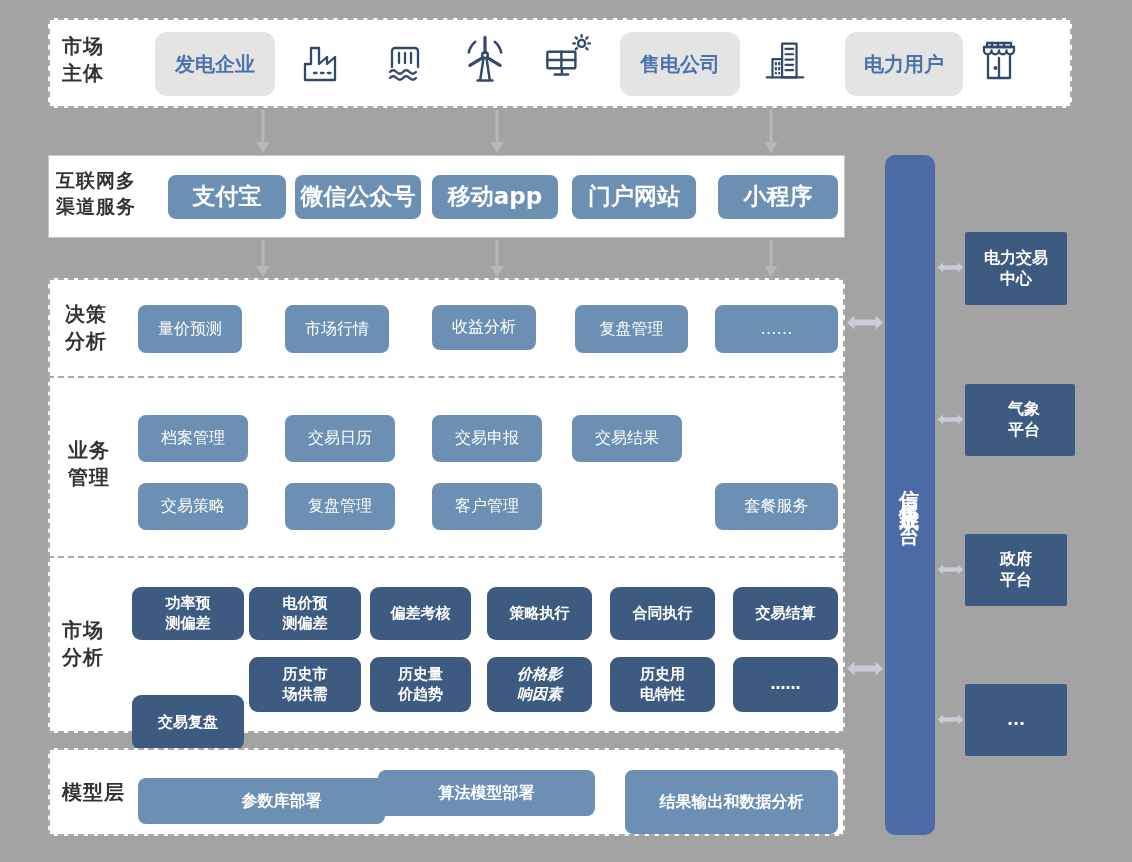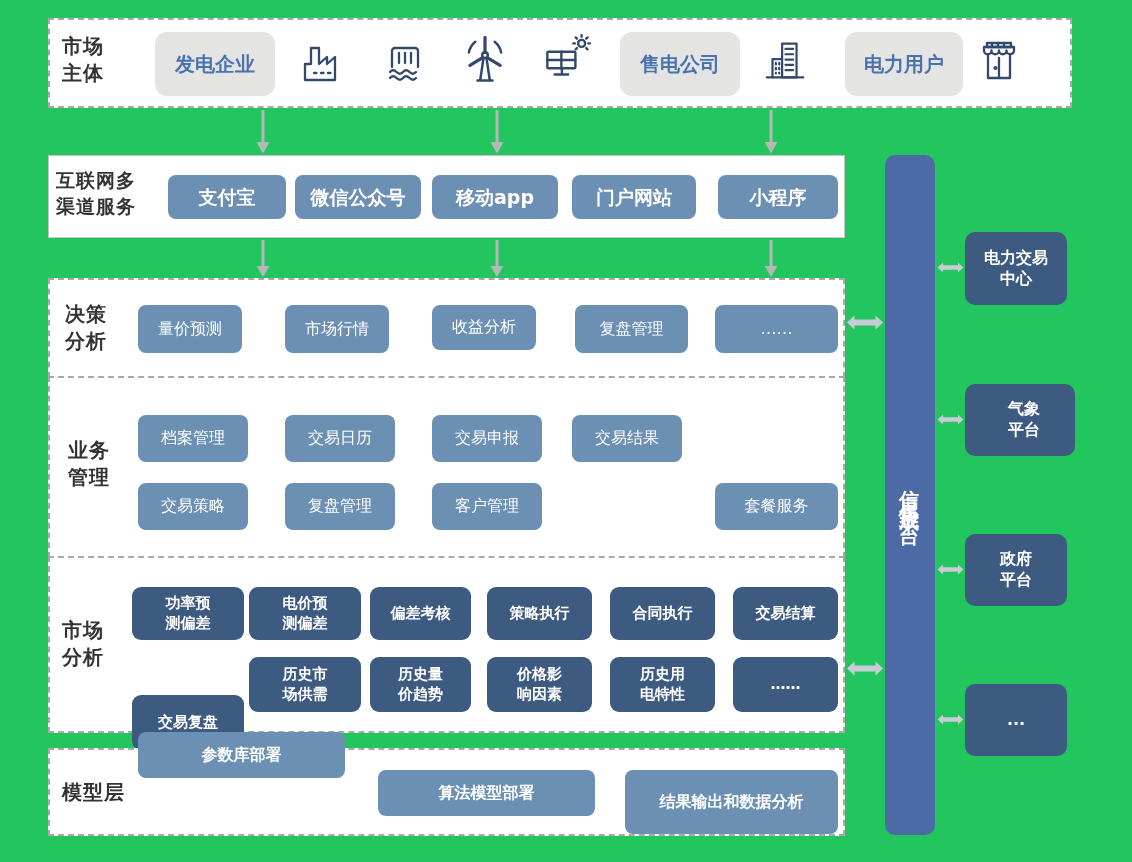--- a/index.html
+++ b/index.html
@@ -1,49 +1,49 @@
 <!DOCTYPE html>
 <html><head>
 <meta charset="utf-8">
 <style>
   html,body{margin:0;padding:0;background:#ffffff;}
   body{font-family:"DejaVu Sans","Liberation Sans",sans-serif;}
-  #canvas{position:relative;width:1132px;height:862px;background:#22c55e;overflow:hidden;}
+  #canvas{position:relative;width:1132px;height:862px;background:#a3a3a3;overflow:hidden;}
 
   .dashed-box{position:absolute;border:2px dashed #a9a9a9;box-sizing:border-box;background:#fff;}
   .solid-box{position:absolute;border:1px solid #c6c6c6;box-sizing:border-box;background:#fff;}
 
   .sec-label{position:absolute;font-weight:bold;color:#333;font-size:20px;line-height:1.35;
              white-space:pre-line;letter-spacing:1px;}
 
   .chip{position:absolute;background:#e4e4e2;color:#4a72ae;font-weight:bold;font-size:20px;
         border-radius:12px;display:flex;align-items:center;justify-content:center;}
 
   .box-blue{position:absolute;background:#6b90b4;color:#fff;border-radius:8px;
             display:flex;align-items:center;justify-content:center;text-align:center;
             white-space:pre-line;line-height:1.3;}
   .box-navy{position:absolute;background:#3d5a80;color:#fff;border-radius:9px;font-weight:bold;
             display:flex;align-items:center;justify-content:center;text-align:center;
             white-space:pre-line;line-height:1.3;}
   .bold{font-weight:bold;}
-  .fs19{font-size:19px;} .fs16{font-size:16px;} .fs15{font-size:15px;}
+  .fs19{font-size:23px;} .fs16{font-size:16px;} .fs15{font-size:15px;}
 
   .icon{position:absolute;display:flex;align-items:center;justify-content:center;}
   .icon svg{stroke:#33496b;fill:none;stroke-width:2.3;stroke-linecap:round;stroke-linejoin:round;}
 
   .arrow-down{position:absolute;}
   .dbl-arrow{position:absolute;}
 
   .bar{position:absolute;left:885px;top:155px;width:50px;height:680px;background:#4c6aa6;
        border-radius:10px;display:flex;align-items:center;justify-content:center;}
   .bar-label{writing-mode:vertical-lr;text-orientation:upright;color:#fff;font-weight:bold;
              font-size:20px;letter-spacing:7px;}
 
   .ext-box{position:absolute;left:965px;width:102px;height:72px;background:#3d5a80;color:#fff;
-           border-radius:10px;font-weight:bold;font-size:16px;line-height:1.3;text-align:center;
+           border-radius:2px;font-weight:bold;font-size:16px;line-height:1.3;text-align:center;
            display:flex;align-items:center;justify-content:center;white-space:pre-line;}
 </style>
 </head>
 <body>
 
 <div id="canvas">
 
   <div class="dashed-box" style="left:48px;top:18px;width:1024px;height:90px;"></div>
   <div class="sec-label" style="left:62px;top:33px;">市场
 主体</div>
@@ -196,29 +196,29 @@
 测偏差</div>
   <div class="box-navy fs15" style="left:370px;top:587px;width:101px;height:53px;">偏差考核</div>
   <div class="box-navy fs15" style="left:487px;top:587px;width:105px;height:53px;">策略执行</div>
   <div class="box-navy fs15" style="left:610px;top:587px;width:105px;height:53px;">合同执行</div>
   <div class="box-navy fs15" style="left:733px;top:587px;width:105px;height:53px;">交易结算</div>
   <div class="box-navy fs15" style="left:132px;top:695px;width:112px;height:55px;">交易复盘</div>
   <div class="box-navy fs15" style="left:249px;top:657px;width:112px;height:55px;">历史市
 场供需</div>
   <div class="box-navy fs15" style="left:370px;top:657px;width:101px;height:55px;">历史量
 价趋势</div>
-  <div class="box-navy fs15" style="left:487px;top:657px;width:105px;height:55px;">价格影
+  <div class="box-navy fs15" style="left:487px;top:657px;width:105px;height:55px;font-style:italic;">价格影
 响因素</div>
   <div class="box-navy fs15" style="left:610px;top:657px;width:105px;height:55px;">历史用
 电特性</div>
   <div class="box-navy fs15" style="left:733px;top:657px;width:105px;height:55px;">……</div>
 
   <div class="dashed-box" style="left:48px;top:748px;width:797px;height:88px;"></div>
   <div class="sec-label" style="left:62px;top:779px;">模型层</div>
-  <div class="box-blue bold fs16" style="left:138px;top:732px;width:207px;height:46px;">参数库部署</div>
+  <div class="box-blue bold fs16" style="left:138px;top:778px;width:207px;height:46px;padding-left:40px;">参数库部署</div>
   <div class="box-blue bold fs16" style="left:378px;top:770px;width:217px;height:46px;">算法模型部署</div>
   <div class="box-blue bold fs16" style="left:625px;top:770px;width:213px;height:64px;">结果输出和数据分析</div>
 
   <div class="bar">
     <span class="bar-label">信息集成平台</span>
   </div>
 
   <div class="dbl-arrow" style="left:846px;top:314px;">
     <svg width="38" height="17" viewBox="0 0 38 17">
         <path d="M8.5 5.5 h21 V1.5 L37 8.5 l-7.5 7 V11.5 h-21 v4 L1 8.5 l7.5 -7 Z" fill="#c8ccd6"></path>

